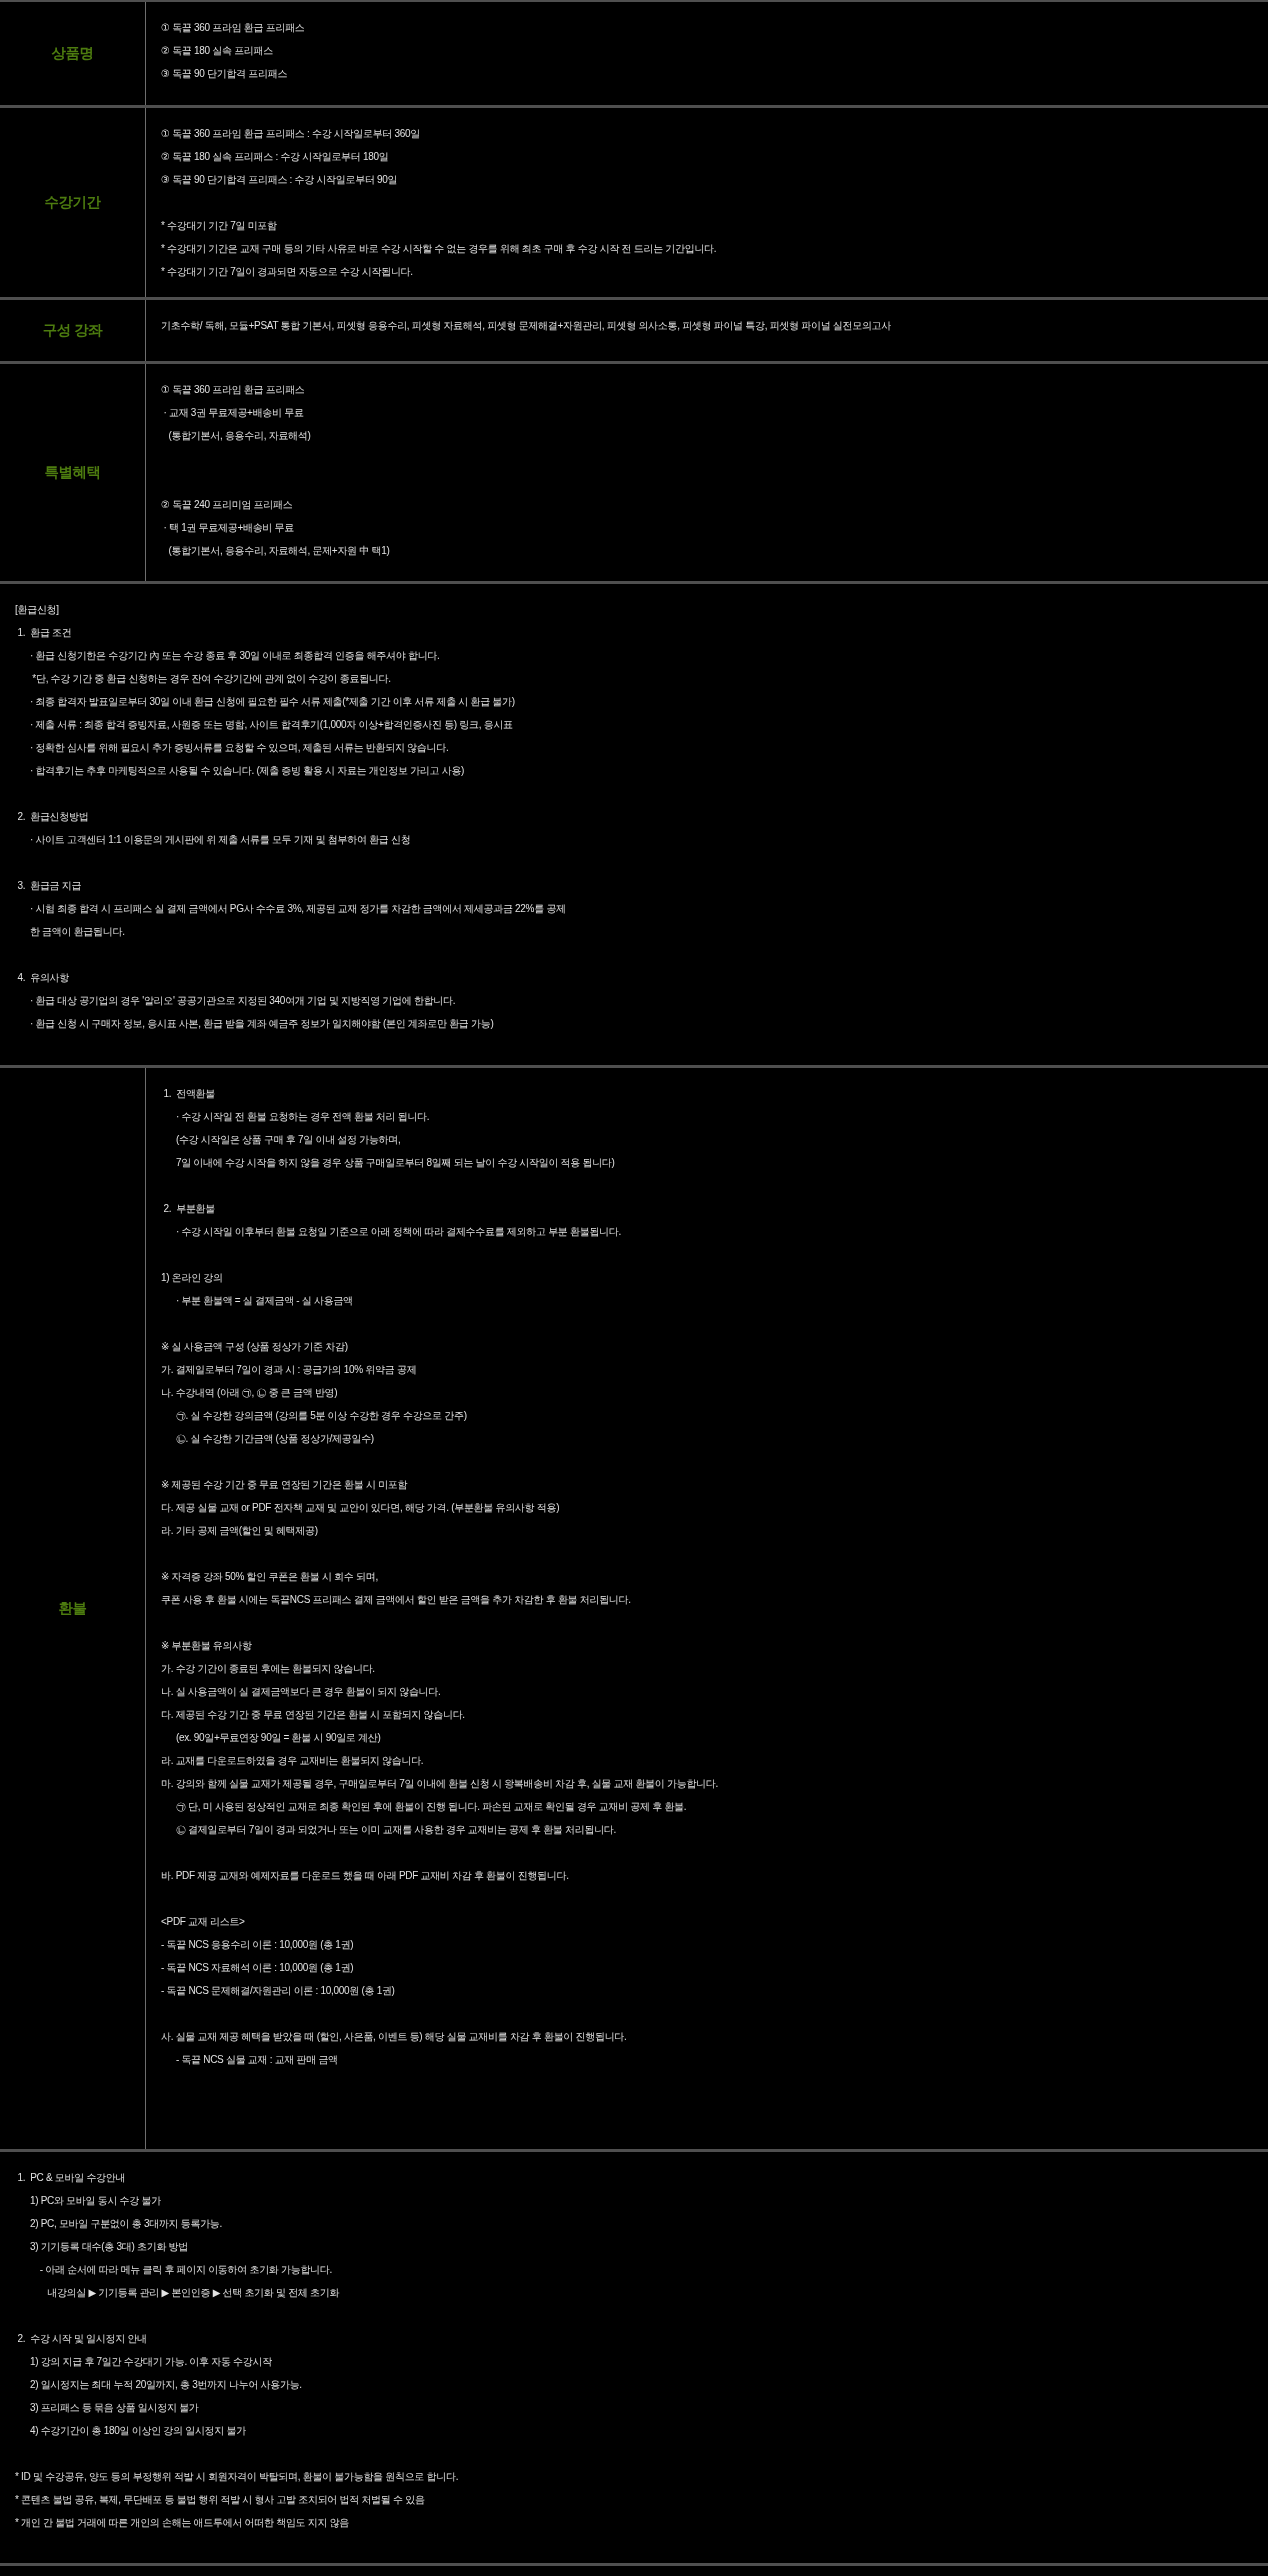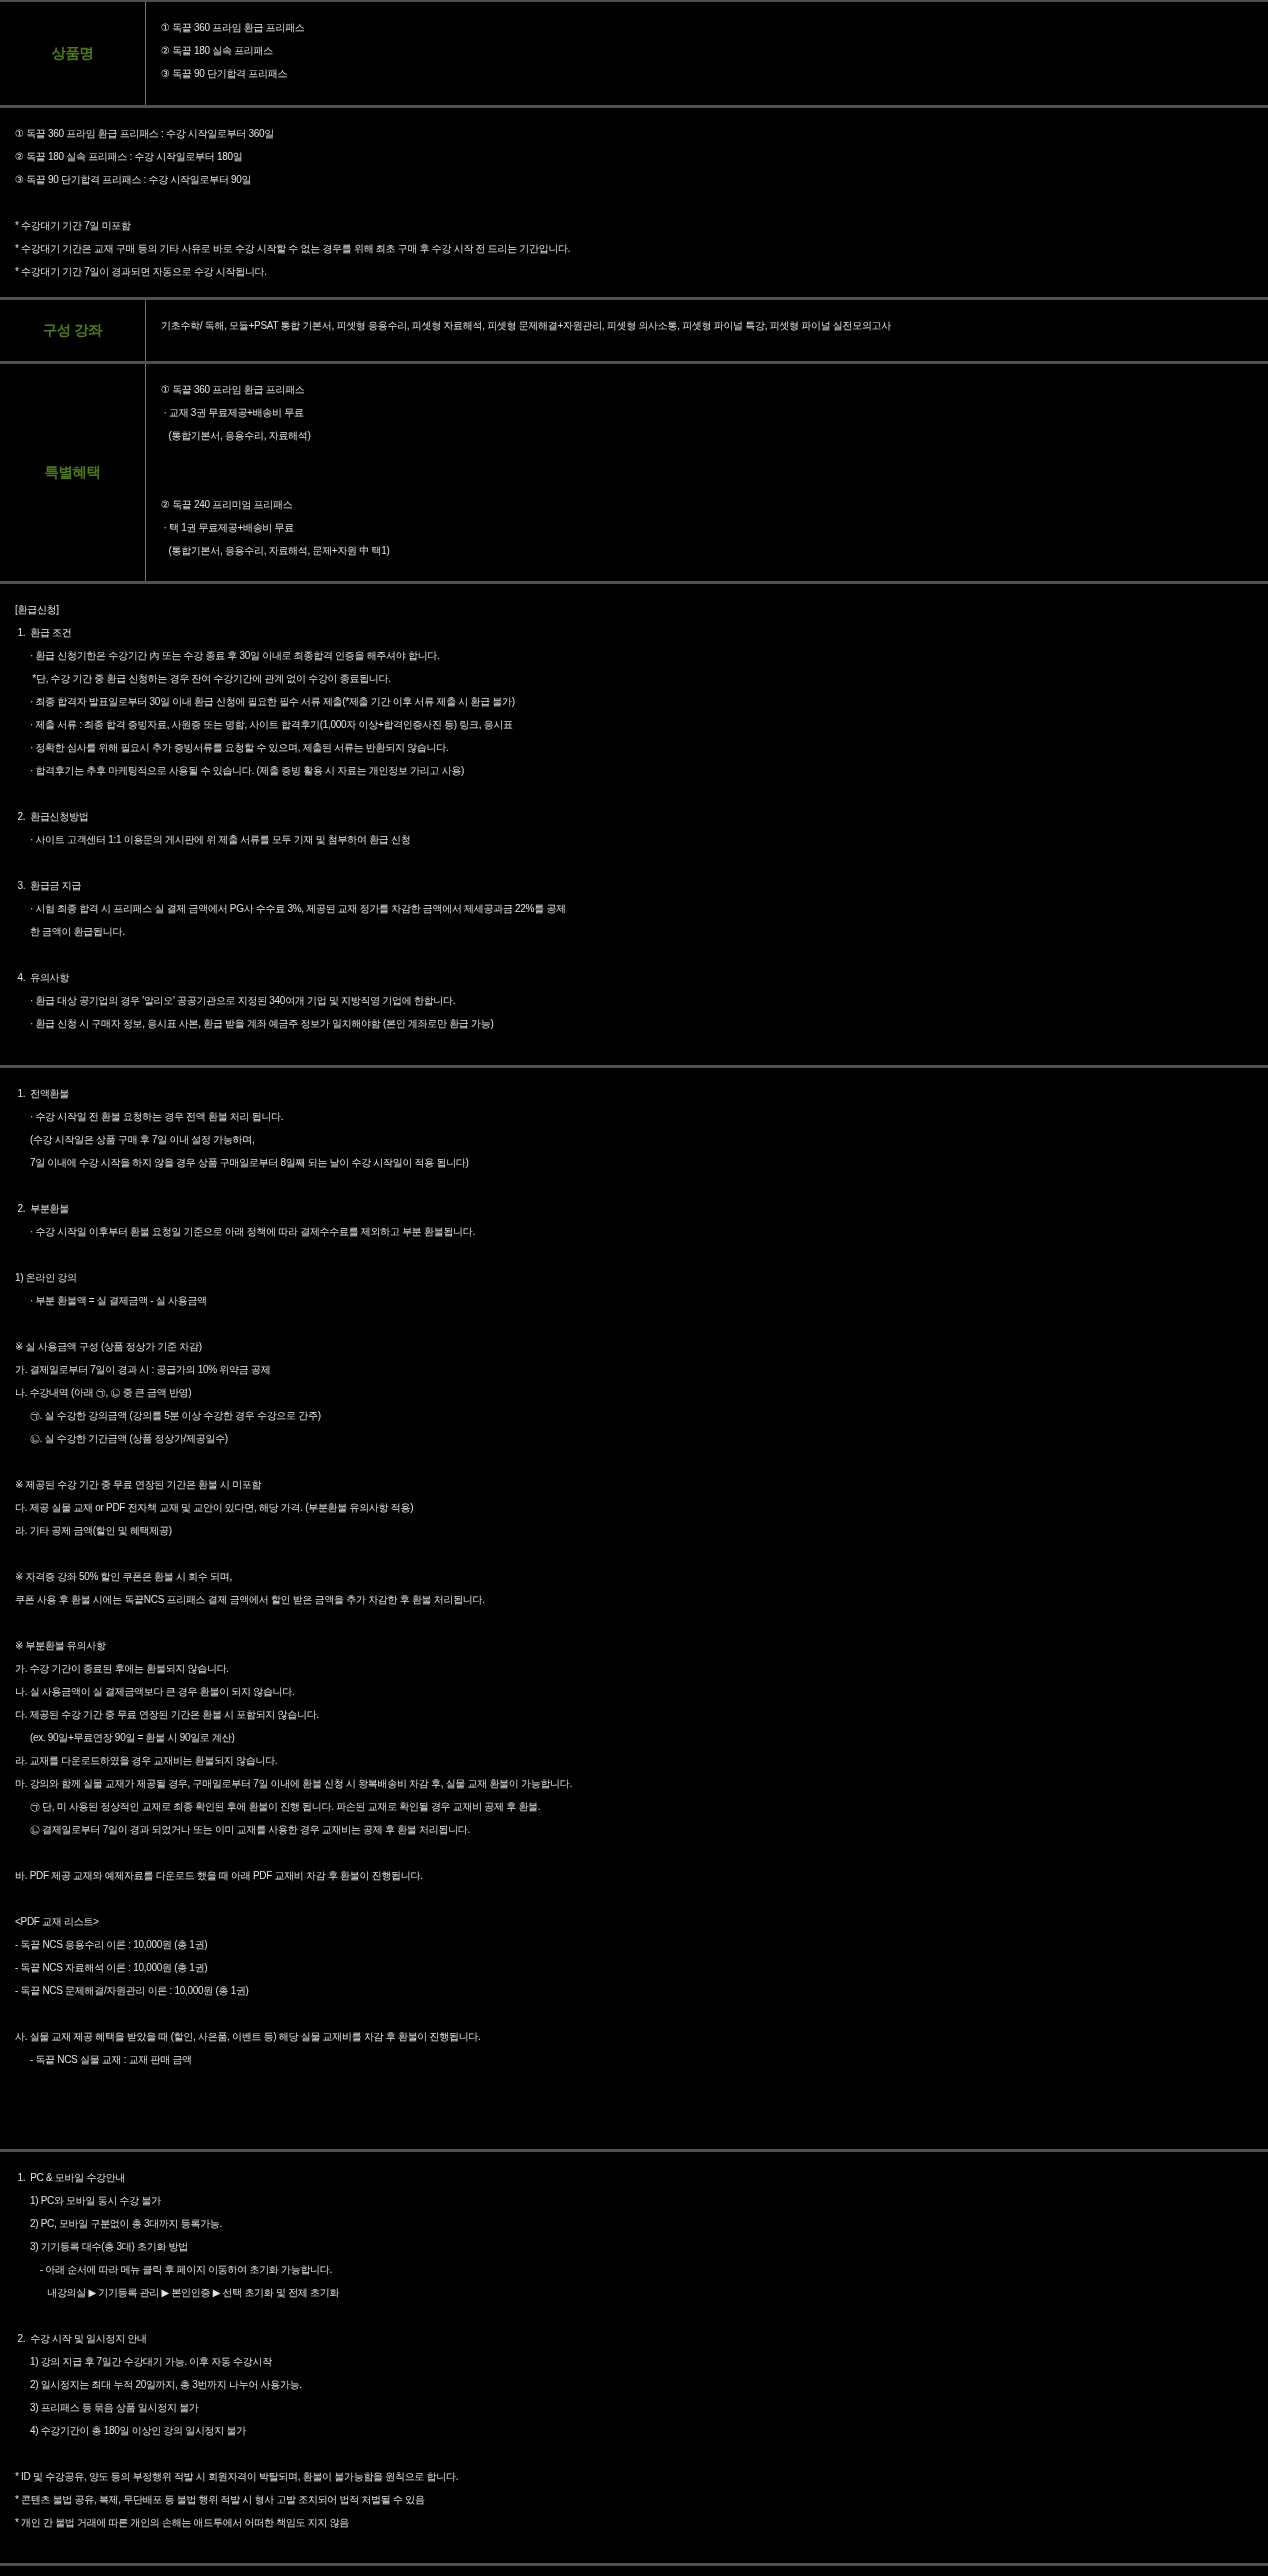--- a/index.html
+++ b/index.html
@@ -58,20 +58,21 @@
 <div class="terms-table">
 
   <div class="trow r1">
     <div class="label-cell">상품명</div>
     <div class="content-cell">① 독끝 360 프라임 환급 프리패스
 ② 독끝 180 실속 프리패스
 ③ 독끝 90 단기합격 프리패스</div>
   </div>
 
   <div class="trow r2">
+    <div class="label-cell">수강기간</div>
     <div class="content-cell">① 독끝 360 프라임 환급 프리패스 : 수강 시작일로부터 360일
 ② 독끝 180 실속 프리패스 : 수강 시작일로부터 180일
 ③ 독끝 90 단기합격 프리패스 : 수강 시작일로부터 90일
 
 * 수강대기 기간 7일 미포함
 * 수강대기 기간은 교재 구매 등의 기타 사유로 바로 수강 시작할 수 없는 경우를 위해 최초 구매 후 수강 시작 전 드리는 기간입니다.
 * 수강대기 기간 7일이 경과되면 자동으로 수강 시작됩니다.</div>
   </div>
 
   <div class="trow r3">
@@ -107,20 +108,21 @@
  3.  환급금 지급
       · 시험 최종 합격 시 프리패스 실 결제 금액에서 PG사 수수료 3%, 제공된 교재 정가를 차감한 금액에서 제세공과금 22%를 공제
       한 금액이 환급됩니다.
 
  4.  유의사항
       · 환급 대상 공기업의 경우 '알리오' 공공기관으로 지정된 340여개 기업 및 지방직영 기업에 한합니다.
       · 환급 신청 시 구매자 정보, 응시표 사본, 환급 받을 계좌 예금주 정보가 일치해야함 (본인 계좌로만 환급 가능)</div>
   </div>
 
   <div class="trow r6">
+    <div class="label-cell">환불</div>
     <div class="content-cell"> 1.  전액환불
       · 수강 시작일 전 환불 요청하는 경우 전액 환불 처리 됩니다.
       (수강 시작일은 상품 구매 후 7일 이내 설정 가능하며,
       7일 이내에 수강 시작을 하지 않을 경우 상품 구매일로부터 8일째 되는 날이 수강 시작일이 적용 됩니다)
 
  2.  부분환불
       · 수강 시작일 이후부터 환불 요청일 기준으로 아래 정책에 따라 결제수수료를 제외하고 부분 환불됩니다.
 
 1) 온라인 강의
       · 부분 환불액 = 실 결제금액 - 실 사용금액

